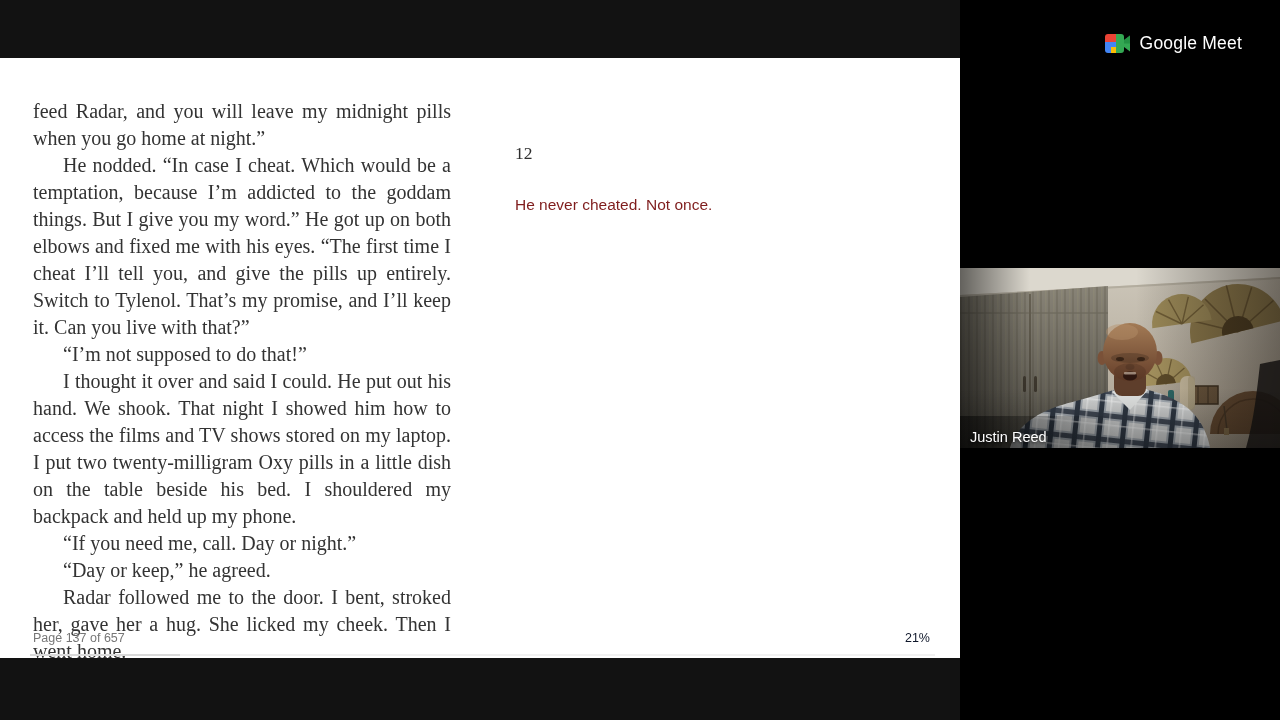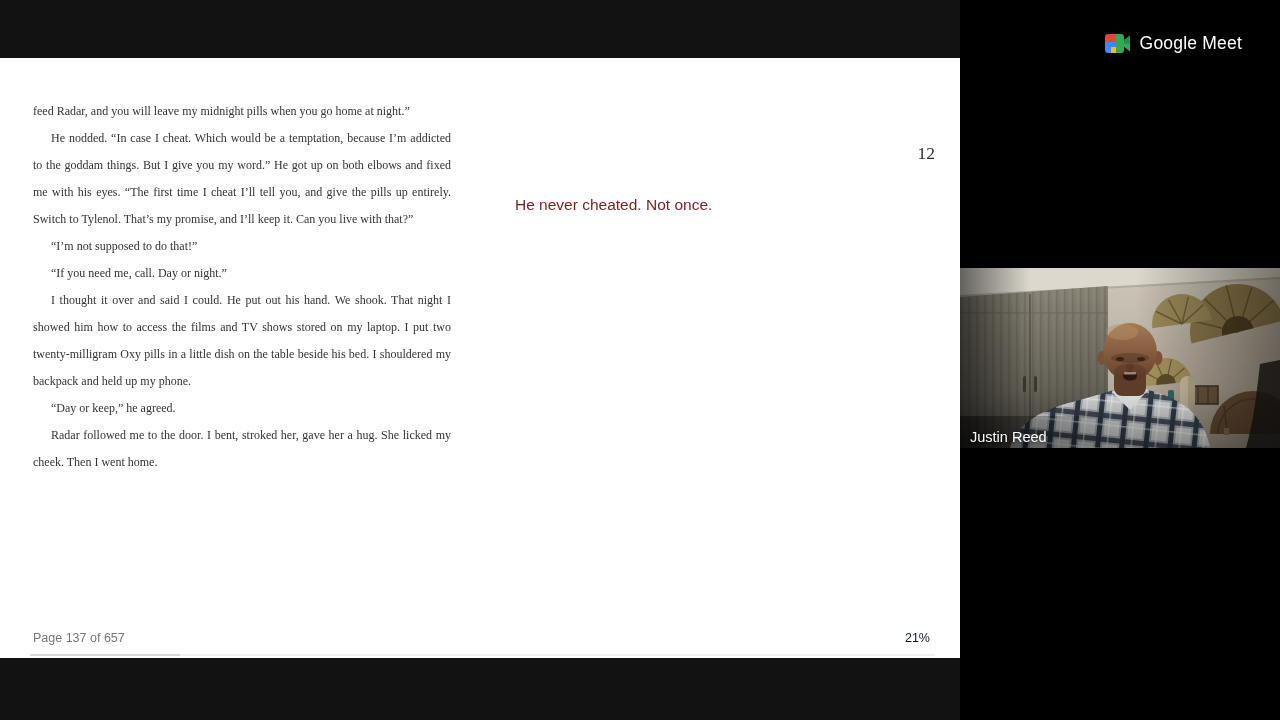--- a/index.html
+++ b/index.html
@@ -5,28 +5,28 @@
   * { margin: 0; padding: 0; box-sizing: border-box; }
   html, body { width: 1280px; height: 720px; background: #000; overflow: hidden; }
   body { position: relative; font-family: "Liberation Sans", sans-serif; }
 
   
   .share-region { position: absolute; left: 0; top: 0; width: 960px; height: 720px; background: #121212; }
   .reader { position: absolute; left: 0; top: 58px; width: 960px; height: 600px; background: #ffffff; }
 
   .book-left {
     position: absolute; left: 33px; top: 40px; width: 418px;
-    font-family: "Liberation Serif", serif; font-size: 12px; line-height: 27px;
+    font-family: "Liberation Serif", serif; font-size: 20px; line-height: 27px;
     color: #333333; text-align: justify;
   }
   .book-left p { margin: 0; }
   .book-left p.indent { text-indent: 1.5em; }
 
   .chapter-num {
-    position: absolute; left: 515px; top: 85px; width: 420px; text-align: right;
+    position: absolute; left: 515px; top: 85px; width: 420px; text-align: left;
     font-family: "Liberation Serif", serif; font-size: 17.5px; color: #2e2e2e;
   }
   .chapter-opening {
     position: absolute; left: 515px; top: 133px; width: 420px;
     font-family: Liberation Sans, sans-serif; font-size: 15.5px; line-height: 27px; color: #7f1d1d;
   }
 
   .reader-footer-left {
     position: absolute; left: 33px; top: 573px;
     font-size: 12.5px; color: #767676;
@@ -58,22 +58,22 @@
 </head>
 <body>
 
 <div class="share-region">
   <div class="reader">
 
     <div class="book-left">
       <p>feed Radar, and you will leave my midnight pills when you go home at night.”</p>
       <p class="indent">He nodded. “In case I cheat. Which would be a temptation, because I’m addicted to the goddam things. But I give you my word.” He got up on both elbows and fixed me with his eyes. “The first time I cheat I’ll tell you, and give the pills up entirely. Switch to Tylenol. That’s my promise, and I’ll keep it. Can you live with that?”</p>
       <p class="indent">“I’m not supposed to do that!”</p>
+      <p class="indent">I thought it over and said I could. He put out his hand. We shook. That night I showed him how to access the films and TV shows stored on my laptop. I put two twenty-milligram Oxy pills in a little dish on the table beside his bed. I shouldered my backpack and held up my phone.</p>
       <p class="indent">“If you need me, call. Day or night.”</p>
-      <p class="indent">I thought it over and said I could. He put out his hand. We shook. That night I showed him how to access the films and TV shows stored on my laptop. I put two twenty-milligram Oxy pills in a little dish on the table beside his bed. I shouldered my backpack and held up my phone.</p>
       <p class="indent">“Day or keep,” he agreed.</p>
       <p class="indent">Radar followed me to the door. I bent, stroked her, gave her a hug. She licked my cheek. Then I went home.</p>
     </div>
 
     <div class="chapter-num">12</div>
     <div class="chapter-opening">He never cheated. Not once.</div>
 
     <div class="reader-footer-left">Page 137 of 657</div>
     <div class="reader-footer-right">21%</div>
 

